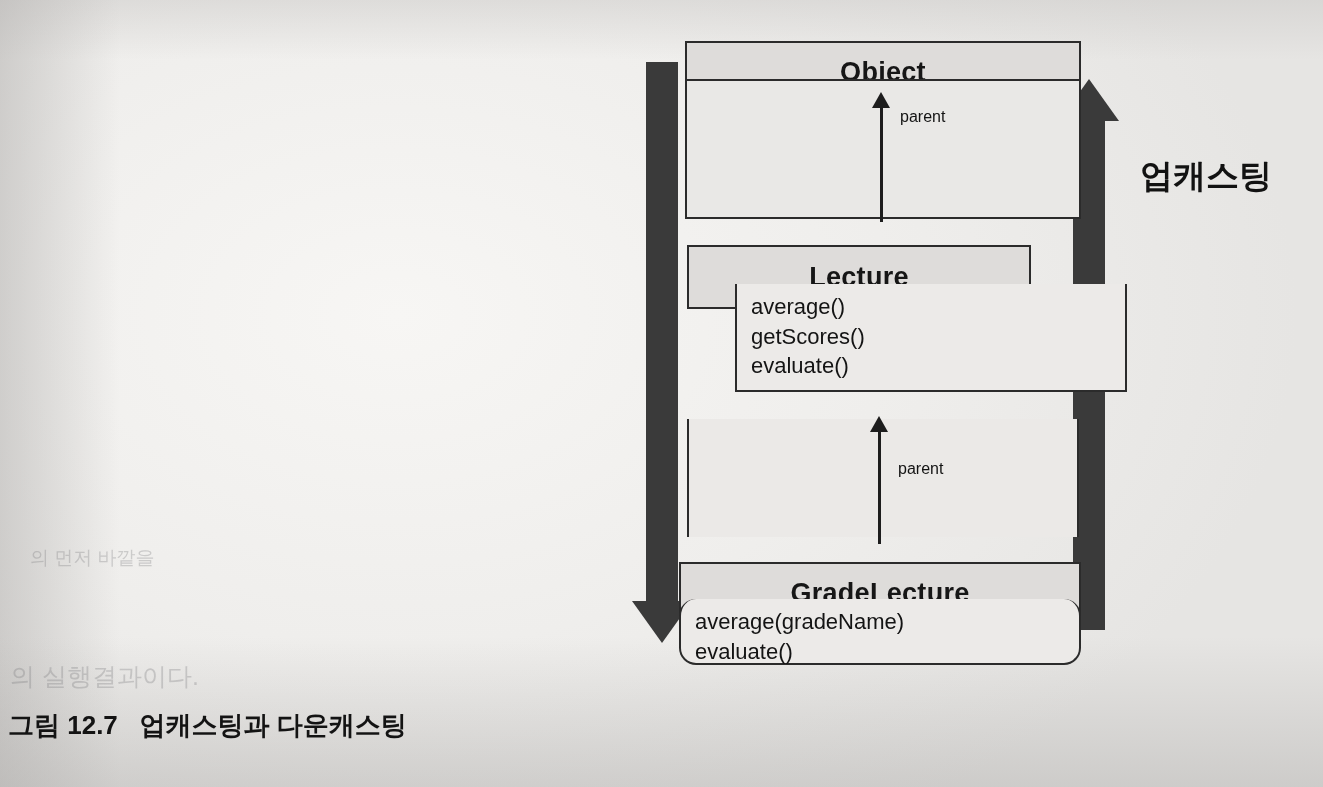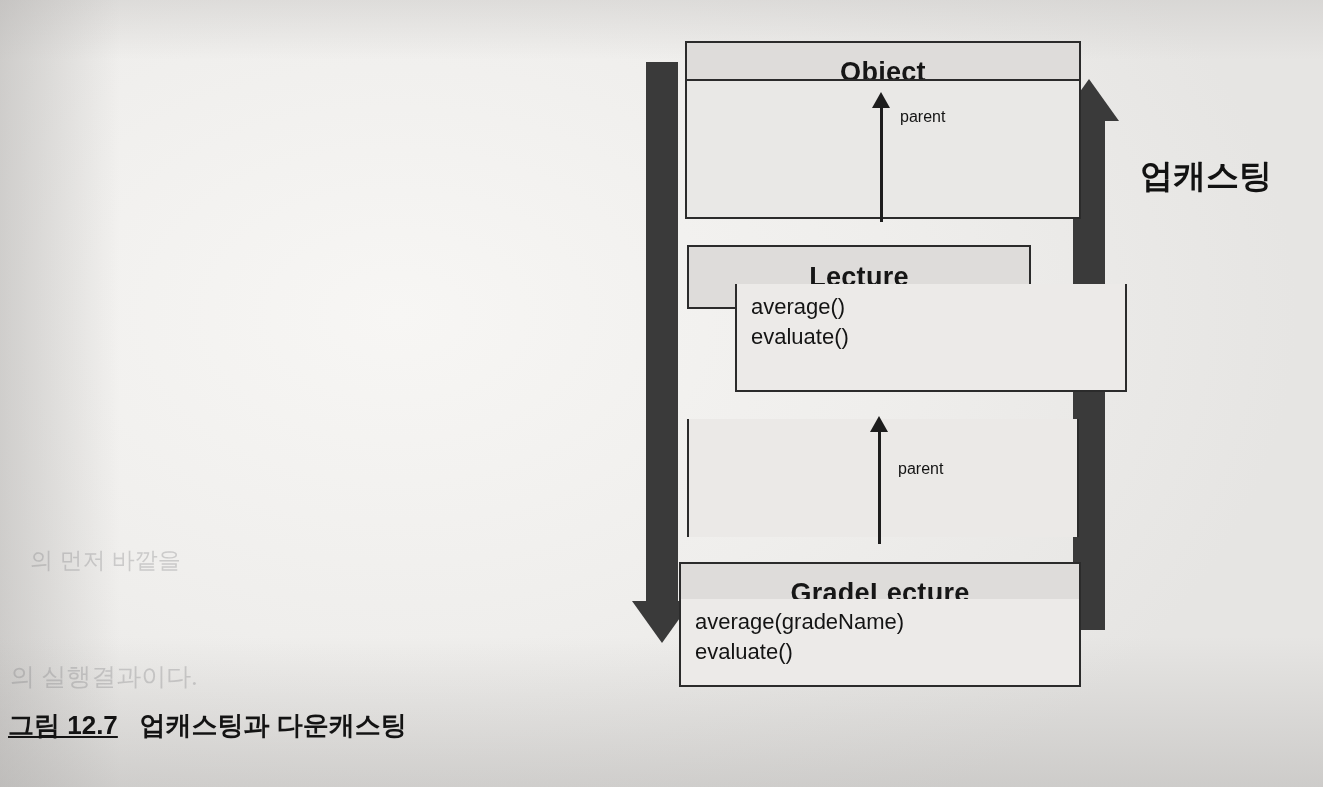--- a/index.html
+++ b/index.html
@@ -136,63 +136,64 @@
   
   #caption {
     position: absolute;
     left: 8px;
     top: 708px;
     font-size: 26px;
     font-weight: bold;
     color: #131313;
     white-space: nowrap;
   }
-  #caption .cap-num { font-weight: bold; text-decoration: underline; }
+  #caption .cap-num { font-weight: bold; }
 </style>
 </head>
 <body>
 
 <div id="page">
 
   <div id="paper-bg"></div>
   <div id="paper-shade-top"></div>
   <div id="paper-shade-left"></div>
   <div id="paper-shade-bottom"></div>
 
-  <div class="ghost" style="left:30px; top:545px; font-size:23px;">의 먼저 바깥을</div>
-  <div class="ghost" style="left:10px; top:660px; font-size:25px;font-family:Liberation Serif, serif;">의 실행결과이다.</div>
+  <div class="ghost" style="left:30px; top:545px; font-size:19px;">의 먼저 바깥을</div>
+  <div class="ghost" style="left:10px; top:660px; font-size:25px;">의 실행결과이다.</div>
 
   <div class="thick-shaft" style="left:1073px; top:120px; width:32px; height:510px;"></div>
   <div class="thick-head-up" style="left:1059px; top:79px;"></div>
   <div class="side-label" style="left:1140px; top:138px;margin-top:16px;">업캐스팅</div>
 
   <div class="thick-shaft" style="left:646px; top:62px; width:32px; height:540px;"></div>
   <div class="thick-head-down" style="left:632px; top:601px;"></div>
 
   <div class="uml-title" style="left:685px; top:16px; width:396px; height:63px;">Object</div>
   <div class="uml-box" style="left:685px; top:79px; width:396px; height:140px;"></div>
 
   <div class="inherit-line" style="left:880px; top:108px; height:114px;"></div>
   <div class="inherit-head" style="left:872px; top:92px;"></div>
   <div class="edge-label" style="left:900px; top:108px;">parent</div>
 
   <div class="uml-title" style="left:687px; top:220px; width:344px; height:64px;">Lecture</div>
   <div class="uml-members" style="left:687px; top:284px; width:392px; height:108px;margin-left:48px;">
     <div>average()</div>
+    <div>getScores()</div>
     <div>evaluate()</div>
   </div>
 
   <div class="uml-box" style="left:687px; top:419px; width:392px; height:118px; border-top:none; border-bottom:none; background:#ebe9e7;"></div>
 
   <div class="inherit-line" style="left:878px; top:432px; height:112px;"></div>
   <div class="inherit-head" style="left:870px; top:416px;"></div>
   <div class="edge-label" style="left:898px; top:460px;">parent</div>
 
   <div class="uml-title" style="left:679px; top:537px; width:402px; height:62px;">GradeLecture</div>
-  <div class="uml-members" style="left:679px; top:599px; width:402px; height:88px;">
+  <div class="uml-members" style="left:679px; top:599px; width:402px; height:66px;border-radius:17px;">
     <div>average(gradeName)</div>
     <div>evaluate()</div>
   </div>
 
   <div id="caption">
     <span class="cap-num">그림 12.7</span>
     <span>&nbsp;</span>
     <span>업캐스팅과 다운캐스팅</span>
   </div>
 

